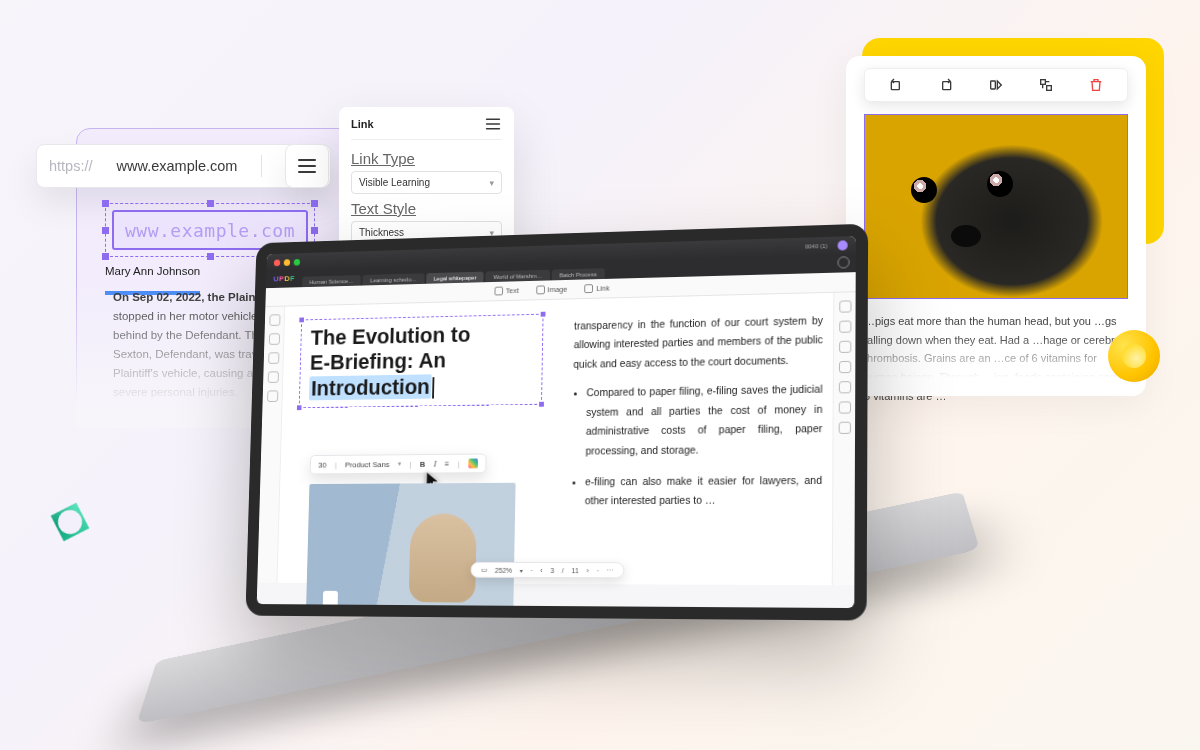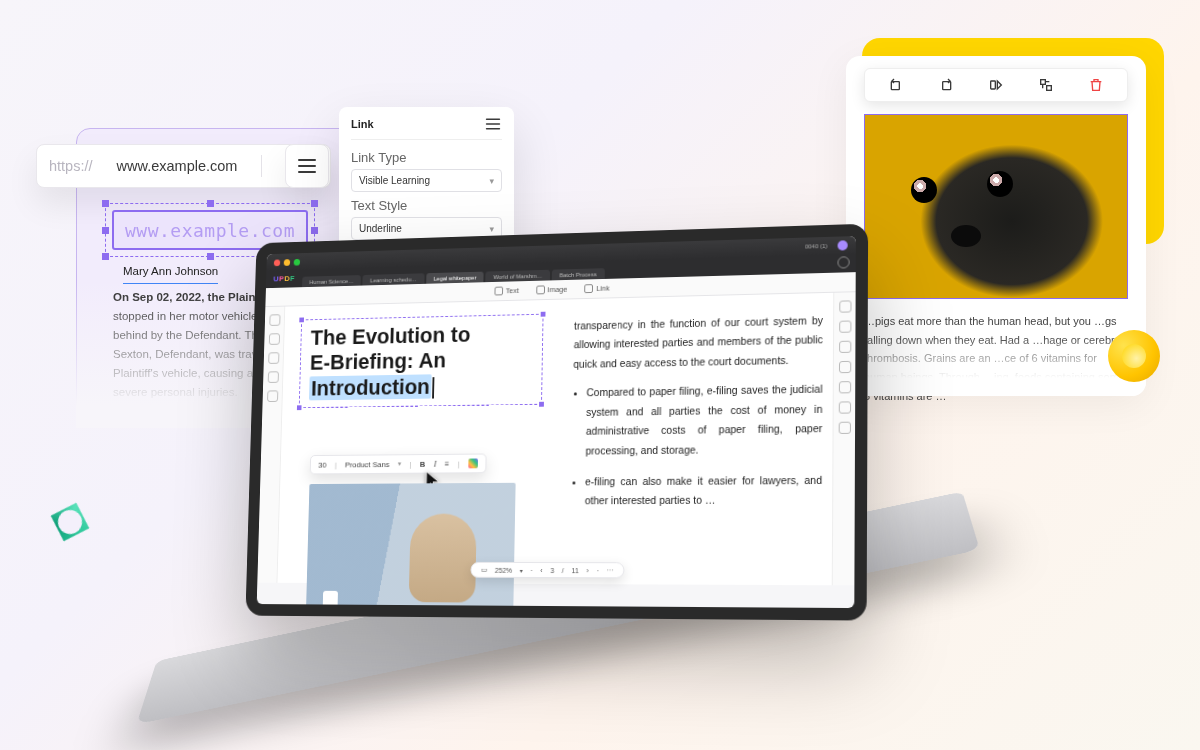--- a/index.html
+++ b/index.html
@@ -45,37 +45,37 @@
   .h-tl{top:-4px;left:-4px}.h-tr{top:-4px;right:-4px}.h-bl{bottom:-4px;left:-4px}.h-br{bottom:-4px;right:-4px}
   .h-t{top:-4px;left:50%;margin-left:-3px}.h-b{bottom:-4px;left:50%;margin-left:-3px}
   .h-l{left:-4px;top:50%;margin-top:-3px}.h-r{right:-4px;top:50%;margin-top:-3px}
   .link-box-inner {
     position:absolute; inset:6px; border:2.5px solid #8d6cf0; border-radius:3px; background:#ece4fc;
     display:flex; align-items:center; justify-content:center;
     color:#b49df3; font-size:18px; letter-spacing:0.5px; font-family: ui-monospace, monospace;
   }
 
   .left-text { position:absolute; font-size:11.5px; color:#222; line-height:1.65; }
-  .left-name { left:123px; top:262px; border-bottom:1px solid #3b82f6; padding-bottom:2px; }
+  .left-name { left:105px; top:262px; border-bottom:4px solid #3b82f6; padding-bottom:10px; }
   .left-body { left:113px; top:288px; width:370px; }
   .left-body b { font-weight:700; }
   .left-fade {
     position:absolute; left:76px; top:280px; width:420px; height:148px;
     background: linear-gradient(180deg, rgba(247,245,250,0) 0%, rgba(247,245,250,1) 85%);
     pointer-events:none;
   }
 
   
   .link-panel {
     position:absolute; left:339px; top:107px; width:175px;
     background:#fff; border-radius:8px; box-shadow:0 20px 50px rgba(0,0,0,0.12);
     padding:10px 12px; font-size:10px; color:#222;
   }
   .lp-header { display:flex; align-items:center; justify-content:space-between; font-size:11px; font-weight:600; padding-bottom:8px; border-bottom:1px solid #eee; margin-bottom:10px;}
-  .lp-section-label { font-size:13px; color:#666; margin-top:6px; margin-bottom:4px;}
+  .lp-section-label { font-size:15px; color:#666; margin-top:6px; margin-bottom:4px;text-decoration:underline;}
   .lp-select { border:1px solid #e0e0e5; border-radius:4px; padding:5px 7px; display:flex; justify-content:space-between; align-items:center; font-size:10px; color:#333;}
   .lp-select .chev { color:#999; font-size:9px;}
   .lp-colors { display:flex; gap:7px; margin-top:5px;}
   .lp-swatch { width:16px; height:16px; border-radius:4px; }
 
   
   .panel-right {
     position:absolute; right:54px; top:56px; width:300px; height:340px;
     background:#fff; border-radius:14px; box-shadow:0 8px 40px rgba(0,0,0,.06);
   }
@@ -216,21 +216,21 @@
         <span></span>
       </span>
   </div>
   <div class="lp-section-label">Link Type</div>
   <div class="lp-select">
     <span>Visible Learning</span>
       <span class="chev">▾</span>
   </div>
   <div class="lp-section-label">Text Style</div>
   <div class="lp-select">
-    <span>Underline</span>
+    <span>Thickness</span>
       <span class="chev">▾</span>
   </div>
   <div class="lp-section-label">Line Thickness</div>
   <div class="lp-select">
     <span>Thin</span>
       <span class="chev">▾</span>
   </div>
   <div class="lp-section-label">Color</div>
   <div class="lp-colors" id="lp-colors">
       <div class="lp-swatch" style="background: rgb(255, 59, 48);"></div>

